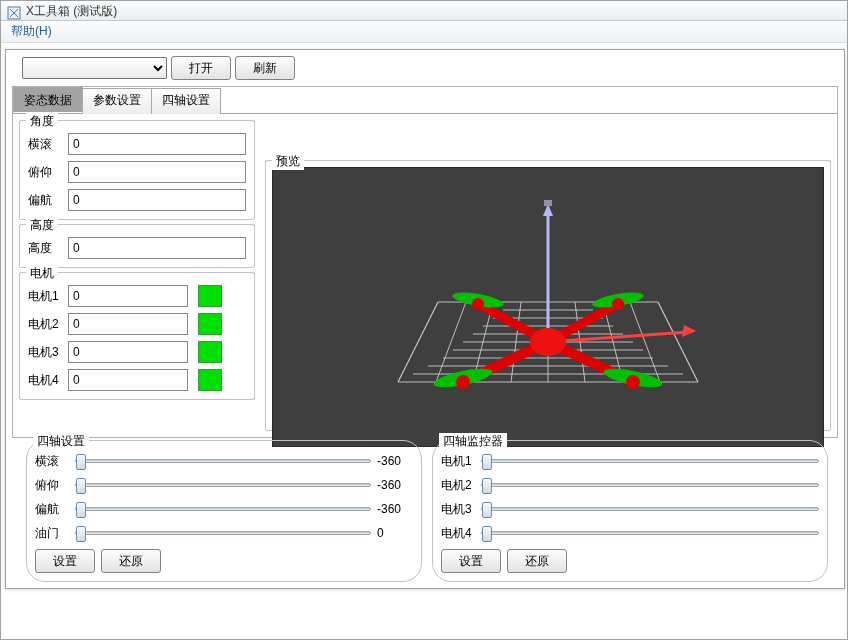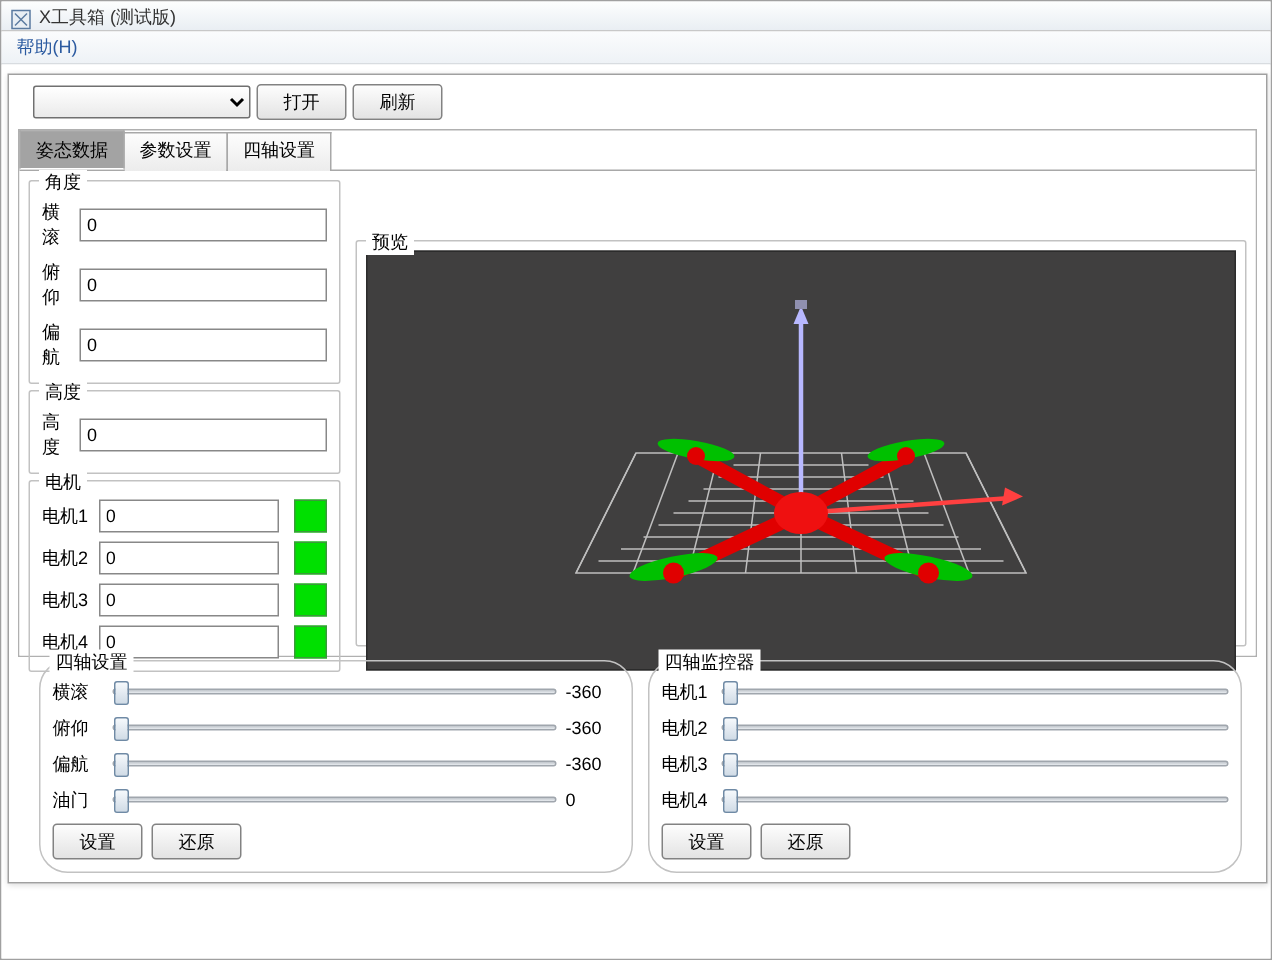--- a/index.html
+++ b/index.html
@@ -22,21 +22,21 @@
 .toolbar { display:flex; align-items:center; gap:4px; padding:0 0 6px 10px; }
 select.combo { width: 145px; height: 22px; border:1px solid #707070; background:linear-gradient(#fff,#eaeaea); border-radius:2px; }
 button.std { height:24px; min-width:60px; padding:0 12px; border:1px solid #828282; border-radius:3px; background:linear-gradient(#fdfdfd,#e3e3e3); cursor:pointer;}
 
 .tabs { border:1px solid #b0b0b0; position:relative; }
 .tabstrip { display:flex; position:relative; top:0; left:0; padding:0; margin:0; }
 .tab { border:1px solid #a8a8a8; border-bottom:none; padding:3px 10px 3px; background:linear-gradient(#fdfdfd,#ececec); position:relative; top:1px; margin-right:-1px; cursor:pointer; }
 .tab.active { background:#a3a3a3; z-index:2; border-bottom:1px solid #fff; top:0; padding-top:4px;}
 .tabpanel { border-top:1px solid #a8a8a8; background:#fff; padding:6px; display:flex; gap:10px; height: 324px;}
 
-.leftcol { width:208px; display:flex; flex-direction:column; gap:4px;}
+.leftcol { width:236px; display:flex; flex-direction:column; gap:4px;}
 .group { border:1px solid #c2c2c2; border-radius:2px; padding:6px 8px 8px; position:relative;}
 .group>.legend { position:absolute; top:-8px; left:6px; background:#fff; padding:0 4px;}
 .row { display:flex; align-items:center; gap:6px; margin-top:6px;}
 .row label{ width:34px;}
 .row input[type=text]{ flex:1; height:22px; border:1px solid #888; padding:0 4px; background:#fff;}
 .motor-row input[type=text]{ width:120px; flex:none;}
 .swatch { width:24px; height:22px; background:#00e000; border:1px solid #3b9a3b; margin-left:4px;}
 
 .preview { flex:1; border:1px solid #c2c2c2; position:relative; padding:6px 6px 6px 6px;margin-top:40px;}
 .preview .legend{ position:absolute; top:-8px; left:6px; background:#fff; padding:0 4px;}

